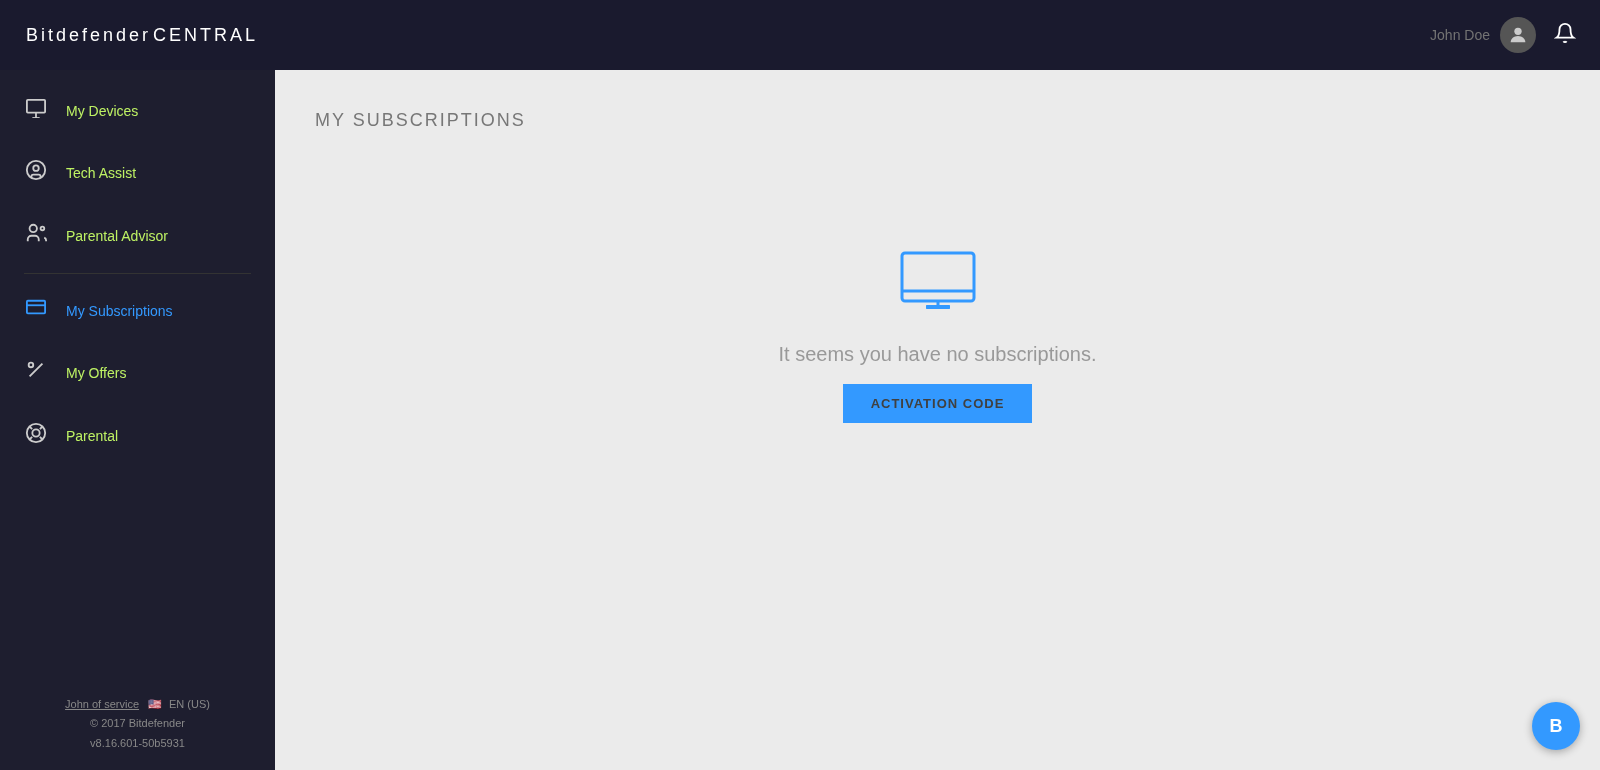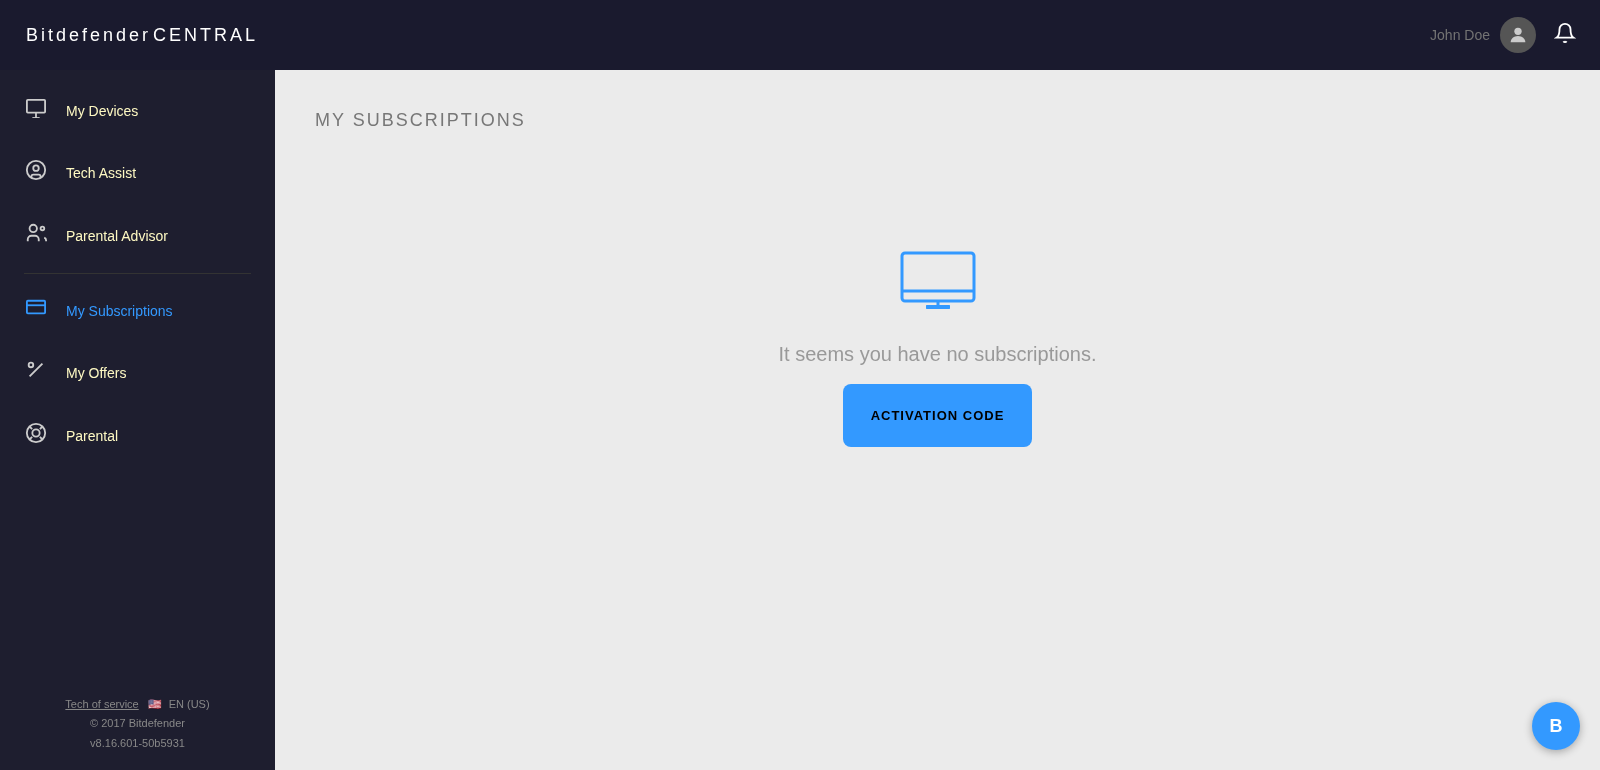--- a/index.html
+++ b/index.html
@@ -74,21 +74,21 @@
       flex-shrink: 0;
     }
     .sidebar-nav {
       flex: 1;
     }
     .sidebar-item {
       display: flex;
       align-items: center;
       gap: 18px;
       padding: 18px 24px;
-      color: #fef9c3;
+      color: #bef264;
       cursor: pointer;
       font-size: 14px;
       text-decoration: none;
       transition: background 0.2s;
     }
     .sidebar-item.active {
       color: #3399ff;
     }
     .sidebar-item .icon {
       font-size: 20px;
@@ -144,28 +144,28 @@
     .monitor-icon svg {
       width: 80px;
       height: 70px;
     }
     .empty-text {
       color: #999;
       font-size: 20px;
     }
     .activation-btn {
       background: #3399ff;
-      color: #000000;
+      color: #404040;
       border: none;
-      padding: 24px 28px;
+      padding: 12px 28px;
       font-size: 13px;
       font-weight: bold;
       letter-spacing: 1px;
       cursor: pointer;
-      border-radius: 8px;
+      border-radius: 0;
       text-transform: uppercase;
     }
 
     
     .chat-widget {
       position: fixed;
       bottom: 20px;
       right: 20px;
       width: 48px;
       height: 48px;
@@ -279,21 +279,21 @@
             <line x1="16.24" y1="7.76" x2="19.07" y2="4.93"></line>
           </svg>
         </span>
         <span>Parental</span>
       </div>
 
     </nav>
 
     <div class="sidebar-footer">
       <div>
-        <a>Tech of service</a>
+        <a>John of service</a>
         &nbsp;
         <span class="footer-flag">🇺🇸</span>
         <span>EN (US)</span>
       </div>
       <div>© 2017 Bitdefender</div>
       <div>v8.16.601-50b5931</div>
     </div>
   </div>
 
   <div class="main">

